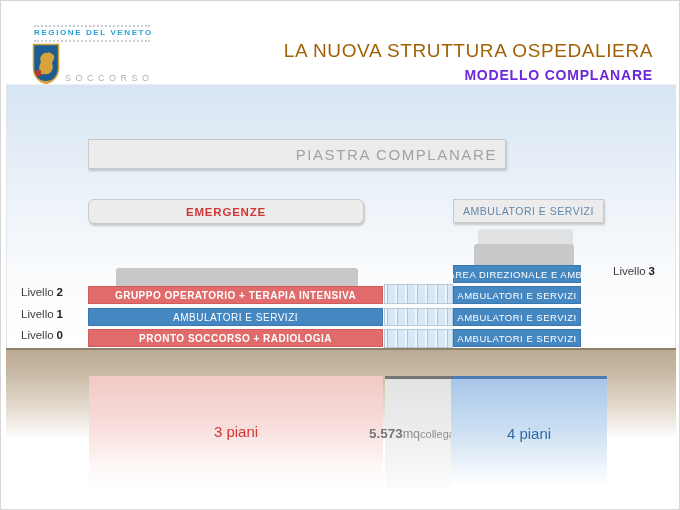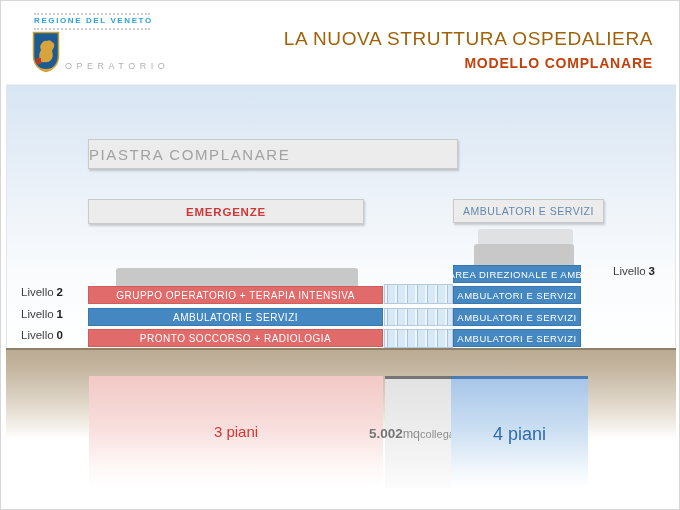--- a/index.html
+++ b/index.html
@@ -1,54 +1,54 @@
 <!DOCTYPE html>
 <html><head>
 <meta charset="utf-8">
 <style>
   html,body{margin:0;padding:0;background:#fff;}
   *{box-sizing:border-box;}
   body{font-family:"Liberation Sans",sans-serif;}
   .slide{position:relative;width:680px;height:510px;background:#fff;border:1px solid #d6d6d6;overflow:hidden;}
 
   
-  .hdr{position:absolute;left:0;top:0;width:680px;height:105px;background:#fff;border-radius:31px;}
+  .hdr{position:absolute;left:0;top:12px;width:680px;height:105px;background:#fff;border-radius:31px;}
   .regione{position:absolute;left:33px;top:15px;width:116px;color:#2ba1d8;font-size:8px;font-weight:bold;letter-spacing:1.6px;text-align:center;white-space:nowrap;}
   .dots-top{position:absolute;left:33px;top:12px;width:116px;border-top:2px dotted #c9cdd1;}
   .dots-bot{position:absolute;left:33px;top:27px;width:116px;border-top:2px dotted #c9cdd1;}
   .crest{position:absolute;left:31px;top:30px;width:28px;height:42px;}
   .ulss{position:absolute;left:62px;top:29px;font-size:28px;font-weight:bold;color:#9a9a9a;letter-spacing:0px;line-height:30px;}
   .ulss .nine{color:#818181;}
   .scaligera{position:absolute;left:64px;top:60px;font-size:9px;color:#b2b2b2;letter-spacing:4.5px;}
   .titlebox{position:absolute;right:28px;top:27px;text-align:right;}
   .title{font-size:19px;color:#a16207;letter-spacing:0.6px;white-space:nowrap;}
-  .subtitle{font-size:14px;color:#c2410c;font-weight:bold;letter-spacing:0.8px;margin-top:5px;white-space:nowrap;}
+  .subtitle{font-size:14px;color:#6d28d9;font-weight:bold;letter-spacing:0.8px;margin-top:5px;white-space:nowrap;}
 
   
   .board{position:absolute;left:5px;top:83px;width:670px;height:419px;border:1px solid #e3e6e9;border-top:1px solid #eef1f4;}
   .sky{position:absolute;left:0;top:0;width:668px;height:264px;background:linear-gradient(180deg,#d7e5f3 0%,#e6eef7 30%,#f9fbfd 70%,#ffffff 100%);}
 
   
   .graybar{position:absolute;background:#ececec;border:1px solid #c9c9c9;box-shadow:1px 2px 2px rgba(0,0,0,0.18);display:flex;align-items:center;}
-  .piastra{left:87px;top:138px;width:370px;height:30px;padding-right:14px;}
+  .piastra{left:87px;top:138px;width:418px;height:30px;justify-content:flex-end;padding-right:8px;}
   .piastra span{color:#a2a2a2;font-size:15px;letter-spacing:1.6px;}
-  .emergenze{left:87px;top:198px;width:276px;height:25px;justify-content:center;}
+  .emergenze{left:87px;top:198px;width:276px;height:25px;justify-content:center;border-radius:6px;}
   .emergenze span{color:#cf3737;font-size:11.5px;font-weight:bold;letter-spacing:0.8px;}
   .amb-hdr{left:452px;top:198px;width:151px;height:24px;justify-content:center;}
   .amb-hdr span{color:#6288ae;font-size:10.5px;letter-spacing:0.5px;}
 
   
   .roof{position:absolute;background:#c8c8c8;border-radius:3px 3px 0 0;}
   .roof-left{left:115px;top:267px;width:242px;height:18px;}
   .roof-r-light{left:477px;top:228px;width:95px;height:17px;background:#dadada;opacity:0.75;}
   .roof-r-dark{left:473px;top:243px;width:100px;height:21px;}
 
   
   .lvlbar{position:absolute;height:18px;display:flex;align-items:center;justify-content:center;color:#fff;font-size:10px;letter-spacing:0.5px;white-space:nowrap;}
-  .red{background:#e16a6a;border:1px solid #d15c5c;}
+  .red{background:#e16a6a;border:1px solid #d15c5c;font-weight:bold;}
   .blue{background:#4587c1;border:1px solid #3a77ae;}
   .lbarL{left:87px;width:295px;}
   .lbarR{left:452px;width:128px;font-size:9.5px;}
   .y-l3{top:264px;} .y-l2{top:285px;} .y-l1{top:307px;} .y-l0{top:328px;align-items:center;}
 
   
   .lvlcap{position:absolute;height:18px;display:flex;align-items:flex-start;color:#3f3f3f;font-size:11.5px;white-space:nowrap;}
   .capL{left:0;width:62px;justify-content:flex-end;}
   .capR{left:612px;width:60px;justify-content:flex-start;}
   .lvlcap b{margin-left:3px;color:#222;}
@@ -57,21 +57,21 @@
   .conn{position:absolute;left:383px;width:69px;background-color:#d7e9f6;background-image:repeating-linear-gradient(90deg,#eef6fc 0 2px,#a9c4da 2px 3px,#d7e9f6 3px 10px);border:1px solid #b6cadb;}
   .conn1{top:283px;height:20px;}
   .conn2{top:307px;height:18px;}
   .conn3{top:328px;height:19px;}
 
   
   .ground{position:absolute;left:5px;top:347px;width:670px;height:155px;border-top:2px solid #8d8169;background:linear-gradient(180deg,#bcab94 0%,#c4b5a0 12%,#e9e2d7 42%,#ffffff 58%,#ffffff 100%);}
   .ugblock{position:absolute;top:375px;height:112px;display:flex;align-items:center;justify-content:center;text-align:center;}
   .ug-pink{left:88px;width:294px;background:linear-gradient(180deg,#f2c9c6 0%,#f7dedc 45%,#fef7f6 80%,#ffffff 100%);color:#d43434;font-size:15px;}
   .ug-gray{left:384px;width:66px;background:linear-gradient(180deg,#e2e2e2 0%,#efefef 55%,#fcfcfc 100%);border-top:3px solid #757575;color:#8f8f8f;font-size:12.5px;}
-  .ug-blue{left:450px;width:137px;background:linear-gradient(180deg,#a8c6e9 0%,#cadef2 45%,#f3f8fc 85%,#ffffff 100%);border-top:3px solid #4c7cb2;color:#2e6dab;font-size:18px;}
+  .ug-blue{left:450px;width:156px;background:linear-gradient(180deg,#a8c6e9 0%,#cadef2 45%,#f3f8fc 85%,#ffffff 100%);border-top:3px solid #4c7cb2;color:#2e6dab;font-size:15px;}
   .ug-line{line-height:24px;white-space:nowrap;}
   .ug-gray .ug-line{line-height:22px;}
   .ug-gray .big{font-weight:bold;color:#767676;font-size:13.5px;}
   .ug-gray .small{font-size:11px;text-align:right;}
 </style>
 </head>
 <body>
 
 <div class="slide">
 
@@ -79,21 +79,21 @@
     <div class="dots-top"></div>
     <div class="regione">REGIONE DEL VENETO</div>
     <div class="dots-bot"></div>
 
     <svg class="crest" viewBox="0 0 28 42" xmlns="http://www.w3.org/2000/svg">
       <path d="M1.5,1.5 h25 v23 q0,12 -12.5,16 q-12.5,-4 -12.5,-16 z" fill="#1d5c92" stroke="#c79f33" stroke-width="1.5"></path>
       <path d="M8,30 q-2,-6 1,-11 q-2,-4 1,-7 q2,-3 5,-2 q3,-2 5,1 q3,1 2,5 l-2,4 q2,5 -1,9 q-3,3 -6,2 q-3,1 -5,-1 z" fill="#d9a33b"></path>
       <rect x="4" y="27" width="5" height="6" fill="#b23a2e"></rect>
       <path d="M6,36 q8,4 16,0 l-2,3 q-6,3 -12,0 z" fill="#d9a33b"></path>
     </svg>
-    <div class="scaligera">OPERATORIO</div>
+    <div class="scaligera">SOCCORSO</div>
 
     <div class="titlebox">
       <div class="title">LA NUOVA STRUTTURA OSPEDALIERA</div>
       <div class="subtitle">MODELLO COMPLANARE</div>
     </div>
   </div>
 
   <div class="board">
     <div class="sky"></div>
   </div>
@@ -157,21 +157,21 @@
       <span>AMBULATORI E SERVIZI</span>
     </div>
 
   <div class="ground"></div>
 
   <div class="ugblock ug-pink">
     <div class="ug-line">3 piani</div>
   </div>
 
   <div class="ugblock ug-gray">
-    <div class="ug-line big">5.002</div>
+    <div class="ug-line big">5.573</div>
     <div class="ug-line">mq</div>
     <div class="ug-line small">collegam.</div>
   </div>
 
   <div class="ugblock ug-blue">
     <div class="ug-line">4 piani</div>
   </div>
 
 </div>
 

